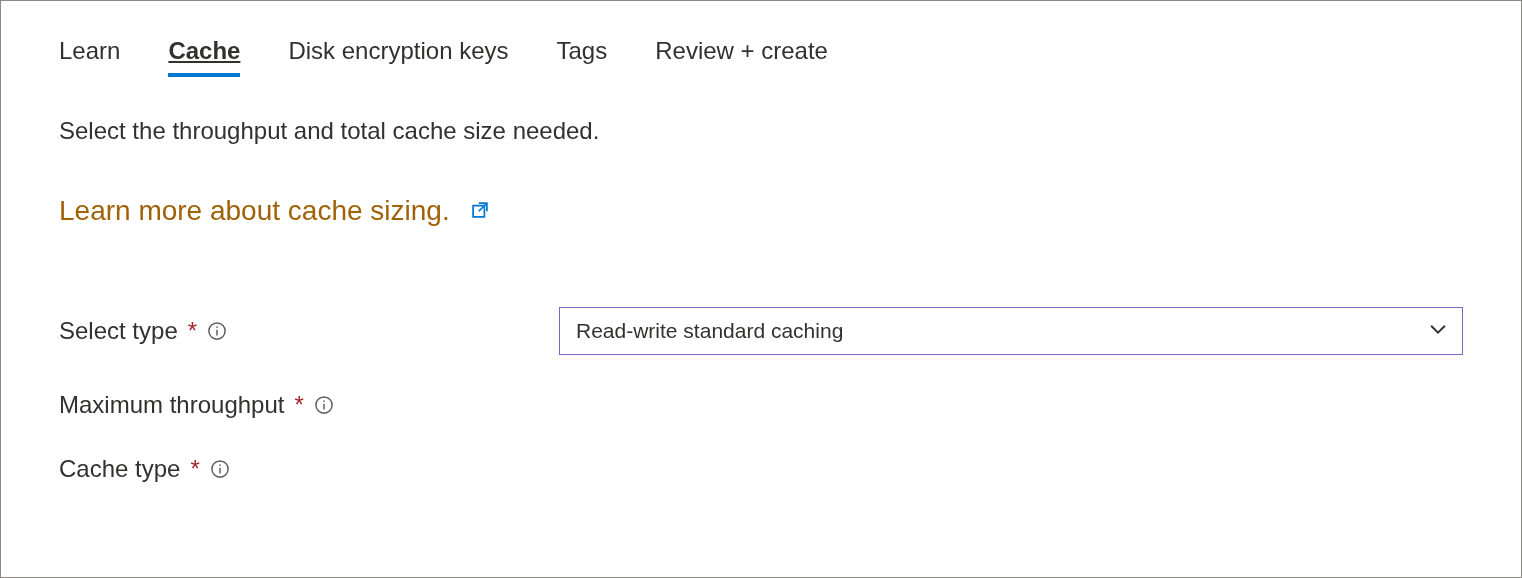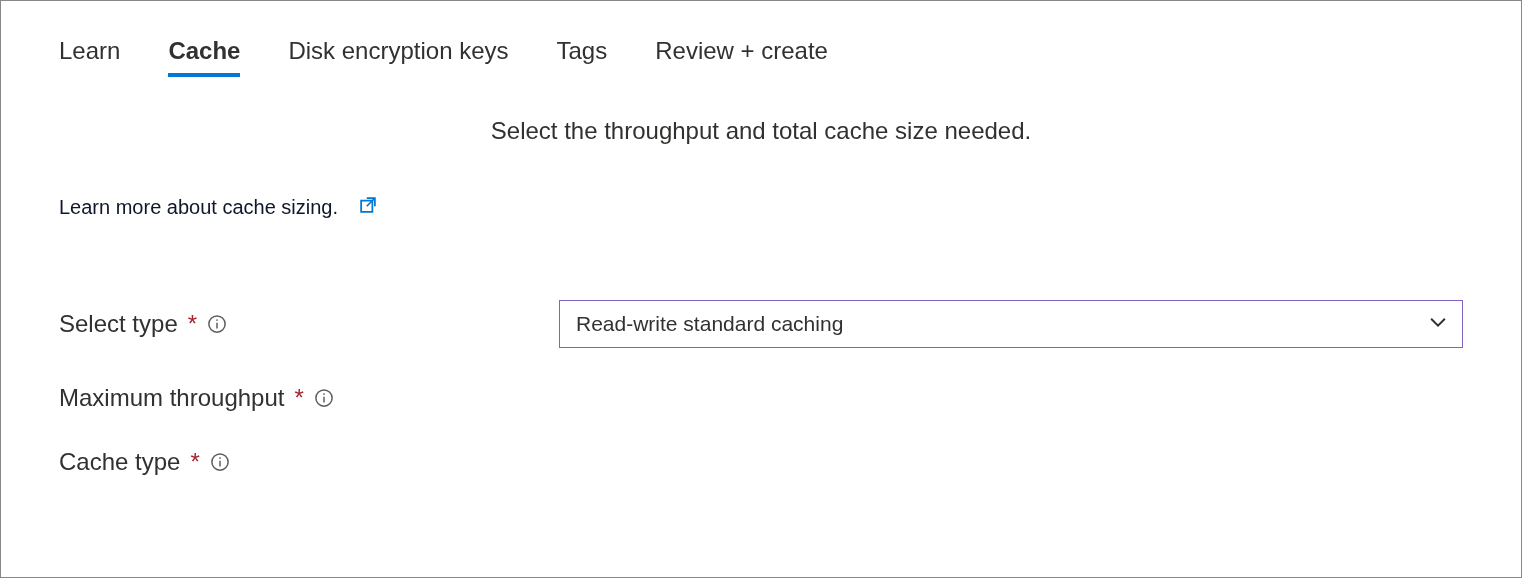--- a/index.html
+++ b/index.html
@@ -28,33 +28,33 @@
     .tab {
       font-size: 24px;
       color: #323130;
       cursor: pointer;
       padding-bottom: 8px;
       border-bottom: 4px solid transparent;
     }
     .tab.active {
       font-weight: 600;
       border-bottom: 4px solid #0078d4;
+      text-decoration: underline;
     }
     .description {
       font-size: 24px;
       color: #323130;
       margin-bottom: 50px;
-      text-align: center;
     }
     .link-row {
       margin-bottom: 80px;
     }
     .link {
-      color: #0f172a;
-      font-size: 20px;
+      color: #a16207;
+      font-size: 28px;
       text-decoration: none;
       cursor: pointer;
       display: inline-flex;
       align-items: center;
       gap: 20px;
     }
     .external-icon svg {
       width: 20px;
       height: 20px;
     }

